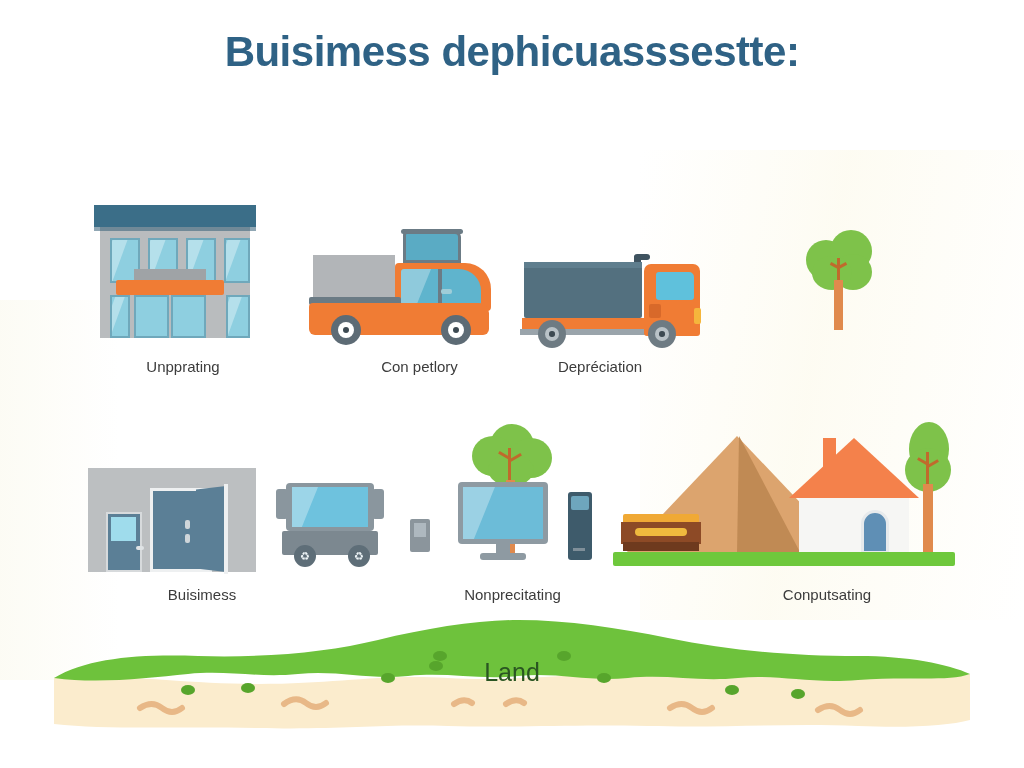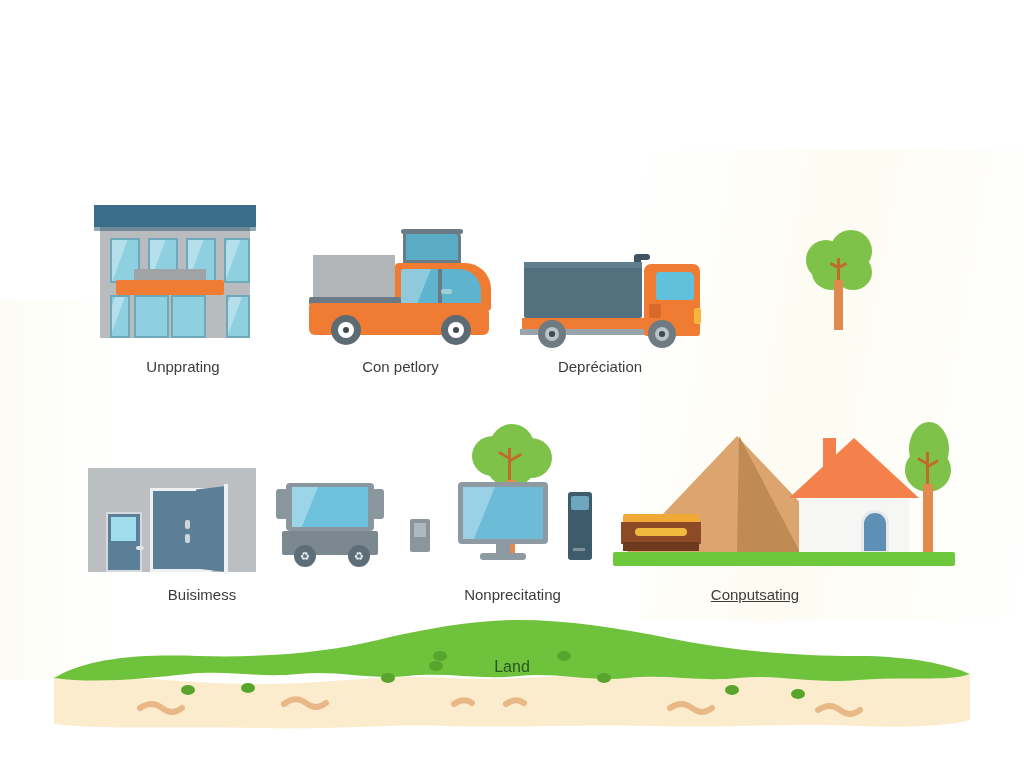--- a/index.html
+++ b/index.html
@@ -153,31 +153,32 @@
   .house-door { position:absolute; left:248px; top:92px; width:28px; height:44px; background:#5f8fb5; border:3px solid #e7eaec; border-radius:14px 14px 0 0; box-sizing:border-box; }
   .bench-top { position:absolute; left:10px; top:96px; width:76px; height:10px; background:#f0a935; border-radius:2px; }
   .bench-seat { position:absolute; left:8px; top:104px; width:80px; height:22px; background:#8d4a26; }
   .bench-log { position:absolute; left:22px; top:110px; width:52px; height:8px; background:#f0ba3e; border-radius:4px; }
   .bench-base { position:absolute; left:10px; top:124px; width:76px; height:9px; background:#6e3a1e; }
 
   
   #land-wrap { position:absolute; left:48px; top:612px; width:928px; height:130px; }
   .land-label {
     position:absolute; left:0; top:46px; width:928px; text-align:center;
-    font-size:16px; color:#2a5522; font-family:"Liberation Sans", sans-serif;
+    font-size:25px; color:#2a5522; font-family:"Liberation Sans", sans-serif;
   }
 </style>
 </head>
 <body>
 
 <div id="canvas">
 
   <div class="tint-left"></div>
   <div class="tint-right"></div>
 
+  <div id="title">Buisimess dephicuasssestte:</div>
 
   <div class="tile" style="left:88px; top:196px; width:174px; height:148px;">
     <div class="bldg-body"></div>
     <div class="bldg-roof"></div>
     <div class="bldg-roof-shadow"></div>
     <div class="win" style="left:22px; top:42px; width:30px; height:45px;"></div>
     <div class="win" style="left:60px; top:42px; width:30px; height:45px;"></div>
     <div class="win" style="left:98px; top:42px; width:30px; height:45px;"></div>
     <div class="win" style="left:136px; top:42px; width:26px; height:45px;"></div>
     <div class="win" style="left:22px; top:99px; width:20px; height:43px;"></div>
@@ -199,21 +200,21 @@
     <div class="pk-handle"></div>
     <div class="pk-rail"></div>
     <div class="pk-body"></div>
     <div class="wheel" style="left:26px; top:88px; width:30px; height:30px;">
         <i style="width:16px;height:16px;"></i>
       </div>
     <div class="wheel" style="left:136px; top:88px; width:30px; height:30px;">
         <i style="width:16px;height:16px;"></i>
       </div>
   </div>
-  <div class="caption" style="left:313px; top:358px; width:175px;">Con petlory</div>
+  <div class="caption" style="left:332px; top:358px; width:175px;">Con petlory</div>
 
   <div class="tile" style="left:518px; top:252px; width:190px; height:96px;">
     <div class="ct-pipe2"></div>
     <div class="ct-pipe"></div>
     <div class="ct-box"></div>
     <div class="ct-box-hl"></div>
     <div class="ct-bed"></div>
     <div class="ct-frame"></div>
     <div class="ct-cab"></div>
     <div class="ct-glass"></div>
@@ -278,21 +279,21 @@
 
     <div class="mon-frame"></div>
     <div class="mon-screen"></div>
     <div class="mon-neck"></div>
     <div class="mon-base"></div>
 
     <div class="tower"></div>
     <div class="tower-top"></div>
     <div class="tower-led"></div>
   </div>
-  <div class="caption" style="left:672px; top:586px; width:166px;text-decoration:underline;">Conputsating</div>
+  <div class="caption" style="left:744px; top:586px; width:166px;">Conputsating</div>
 
   <div class="tile" style="left:613px; top:418px; width:342px; height:150px;">
     <div class="mountain"></div>
     <div class="mountain-dark"></div>
     <div class="house-chim"></div>
     <div class="house-body"></div>
     <div class="house-roof"></div>
     <div class="house-door"></div>
 
     <div class="tree-crown" style="left:296px; top:4px; width:40px; height:54px;"></div>

